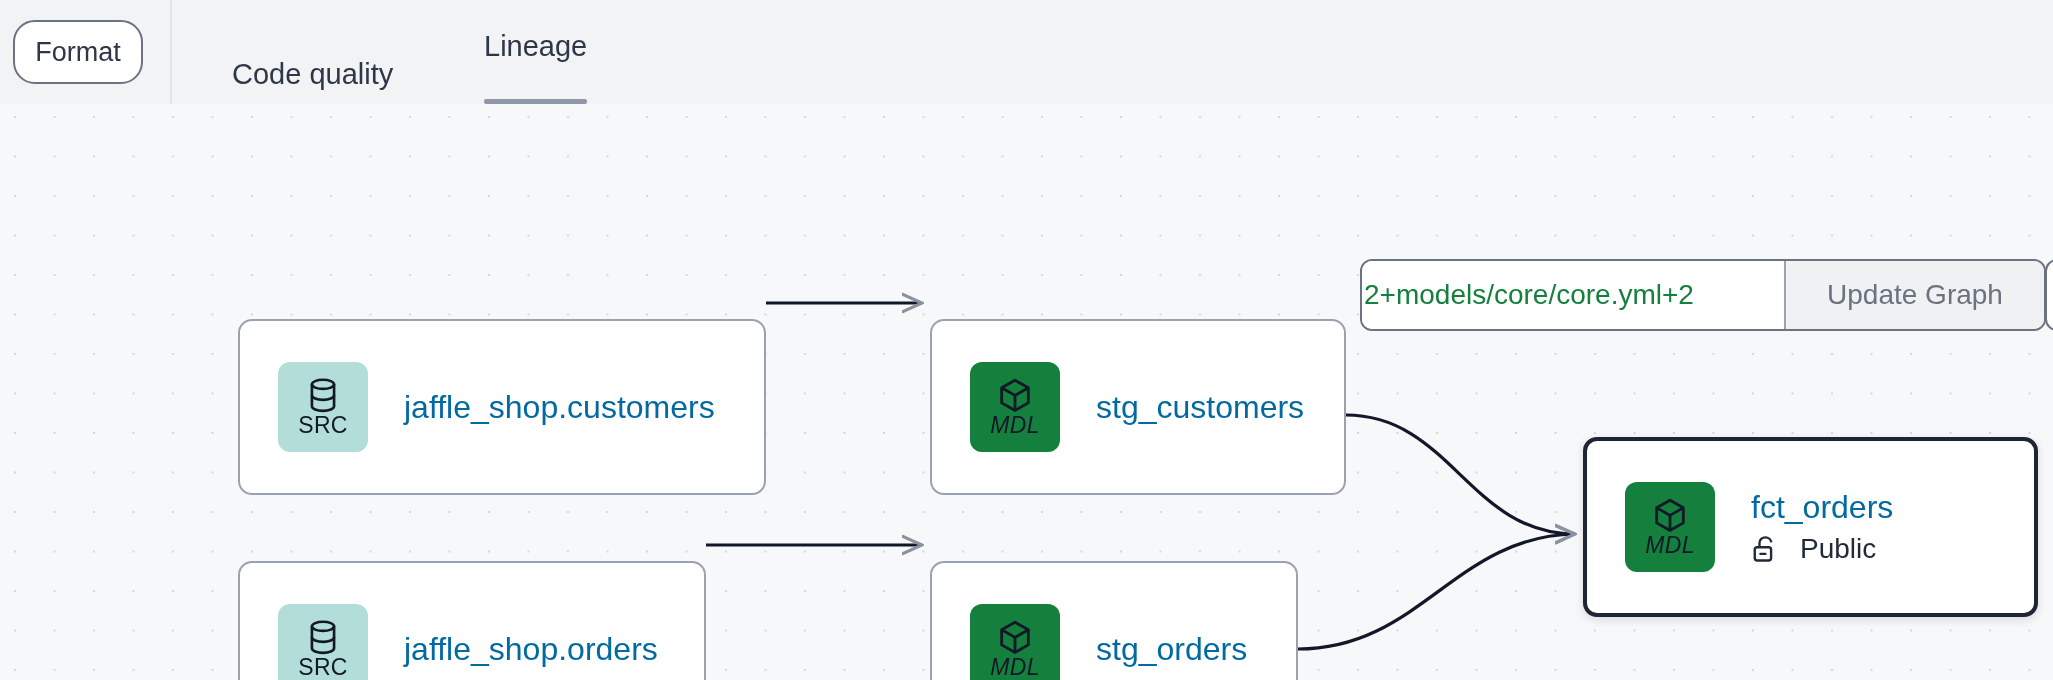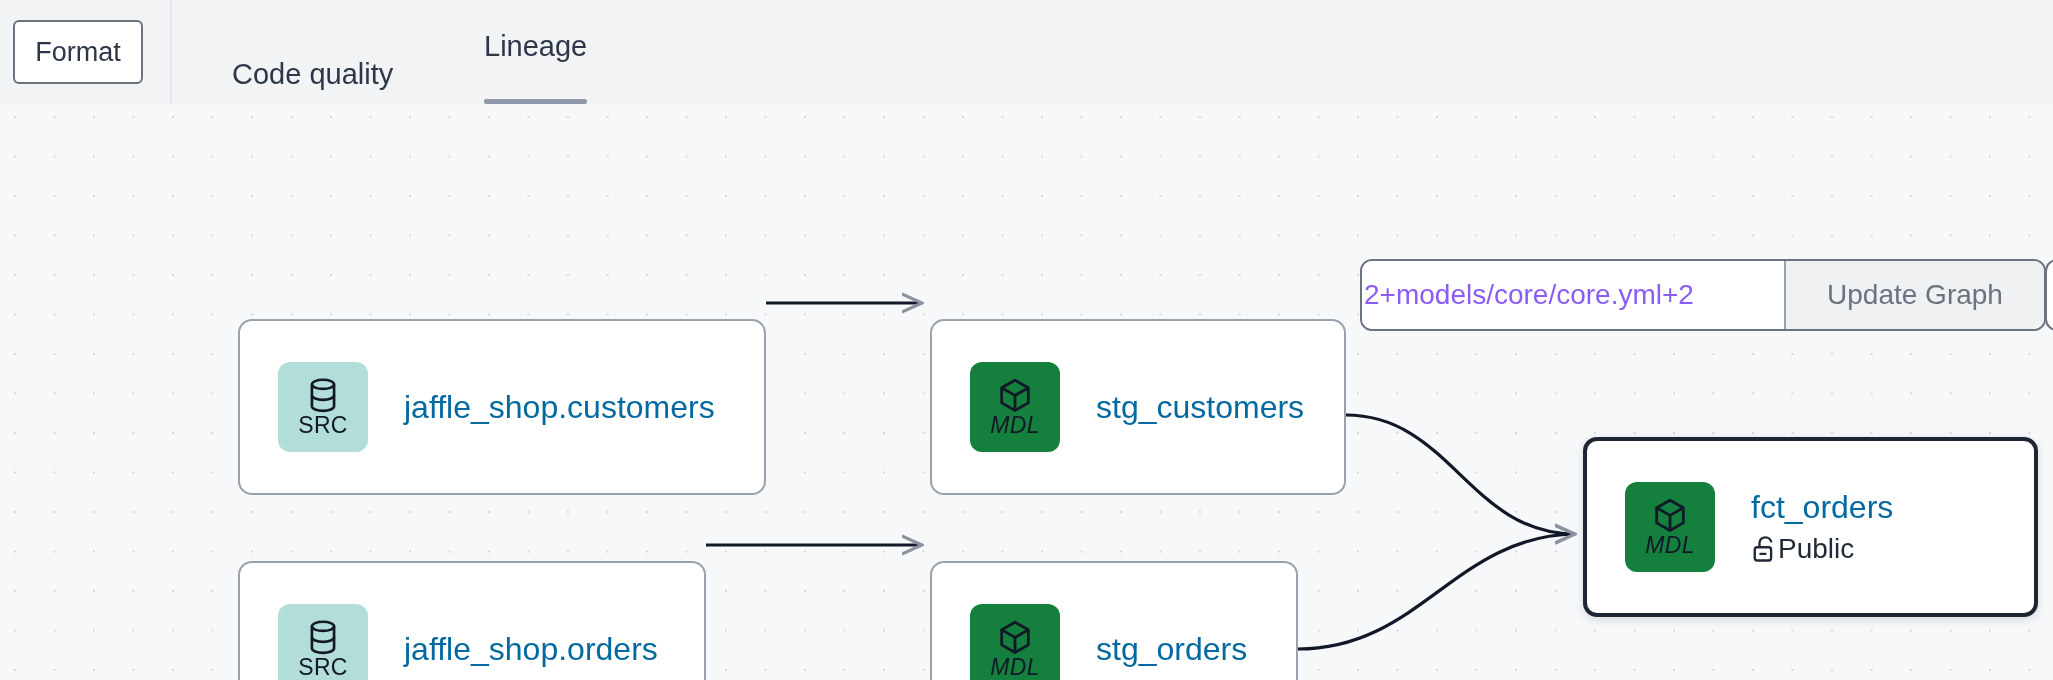--- a/index.html
+++ b/index.html
@@ -41,21 +41,21 @@
     box-sizing: border-box;
   }
   .format-button {
     position: absolute;
     left: 13px;
     top: 20px;
     width: 130px;
     height: 64px;
     background: #ffffff;
     border: 2px solid #6b7280;
-    border-radius: 6px;
+    border-radius: 22px;
     display: flex;
     align-items: center;
     justify-content: center;
     font-size: 27px;
     color: #2d3748;
     box-sizing: border-box;
     cursor: pointer;
   }
   .tabs {
     position: absolute;
@@ -156,21 +156,21 @@
   }
   .node-title {
     font-size: 32px;
     color: #0369a1;
     white-space: nowrap;
     line-height: 1.15;
   }
   .node-sub {
     display: flex;
     align-items: center;
-    gap: 0;
+    gap: 22px;
     margin-top: 8px;
     font-size: 28px;
     color: #1f2937;
     white-space: nowrap;
   }
   .node-sub svg { display: block; flex: none; }
 
   
   .node-jaffle-customers { left: 238px; top: 215px; width: 528px; height: 176px; }
   .node-jaffle-orders    { left: 238px; top: 457px; width: 468px; height: 176px; }
@@ -190,21 +190,21 @@
     border-radius: 12px;
     overflow: hidden;
     background: #ffffff;
     box-sizing: border-box;
   }
   .graph-selector-input {
     width: 422px;
     display: flex;
     align-items: center;
     font-size: 28px;
-    color: #8b5cf6;
+    color: #15803d;
     background: #ffffff;
     border: none;
     outline: none;
     box-sizing: border-box;
     font-family: "Liberation Sans", sans-serif;
   }
   .update-graph-button {
     width: 260px;
     display: flex;
     align-items: center;

